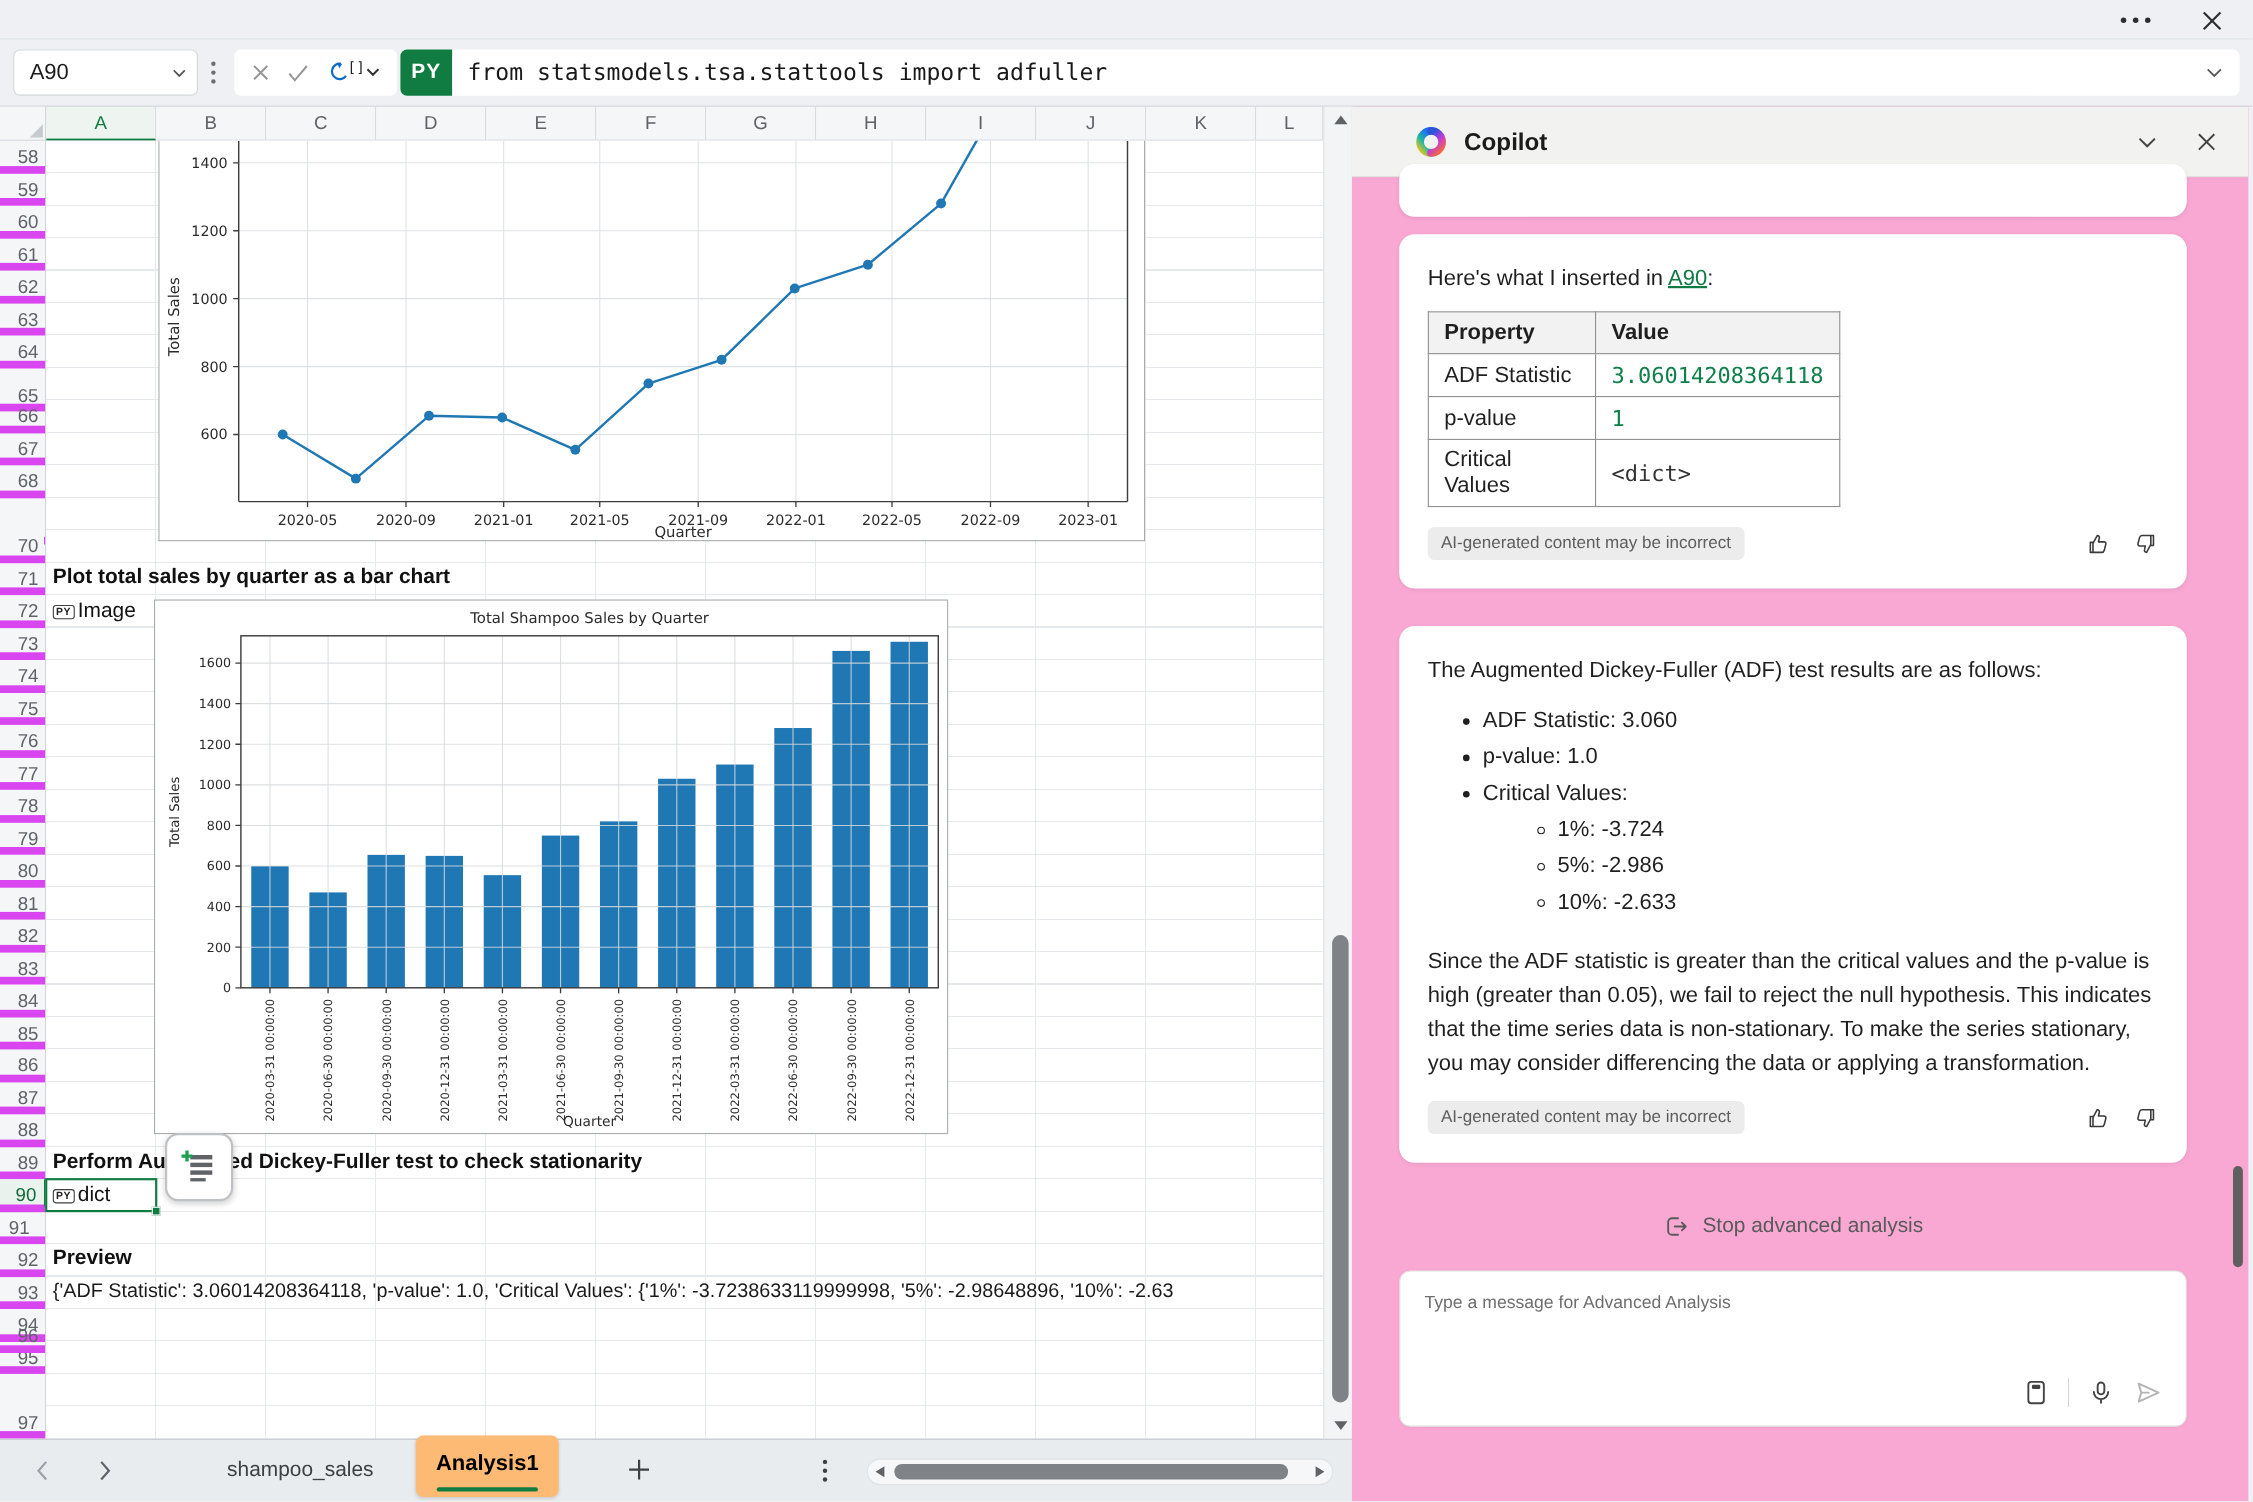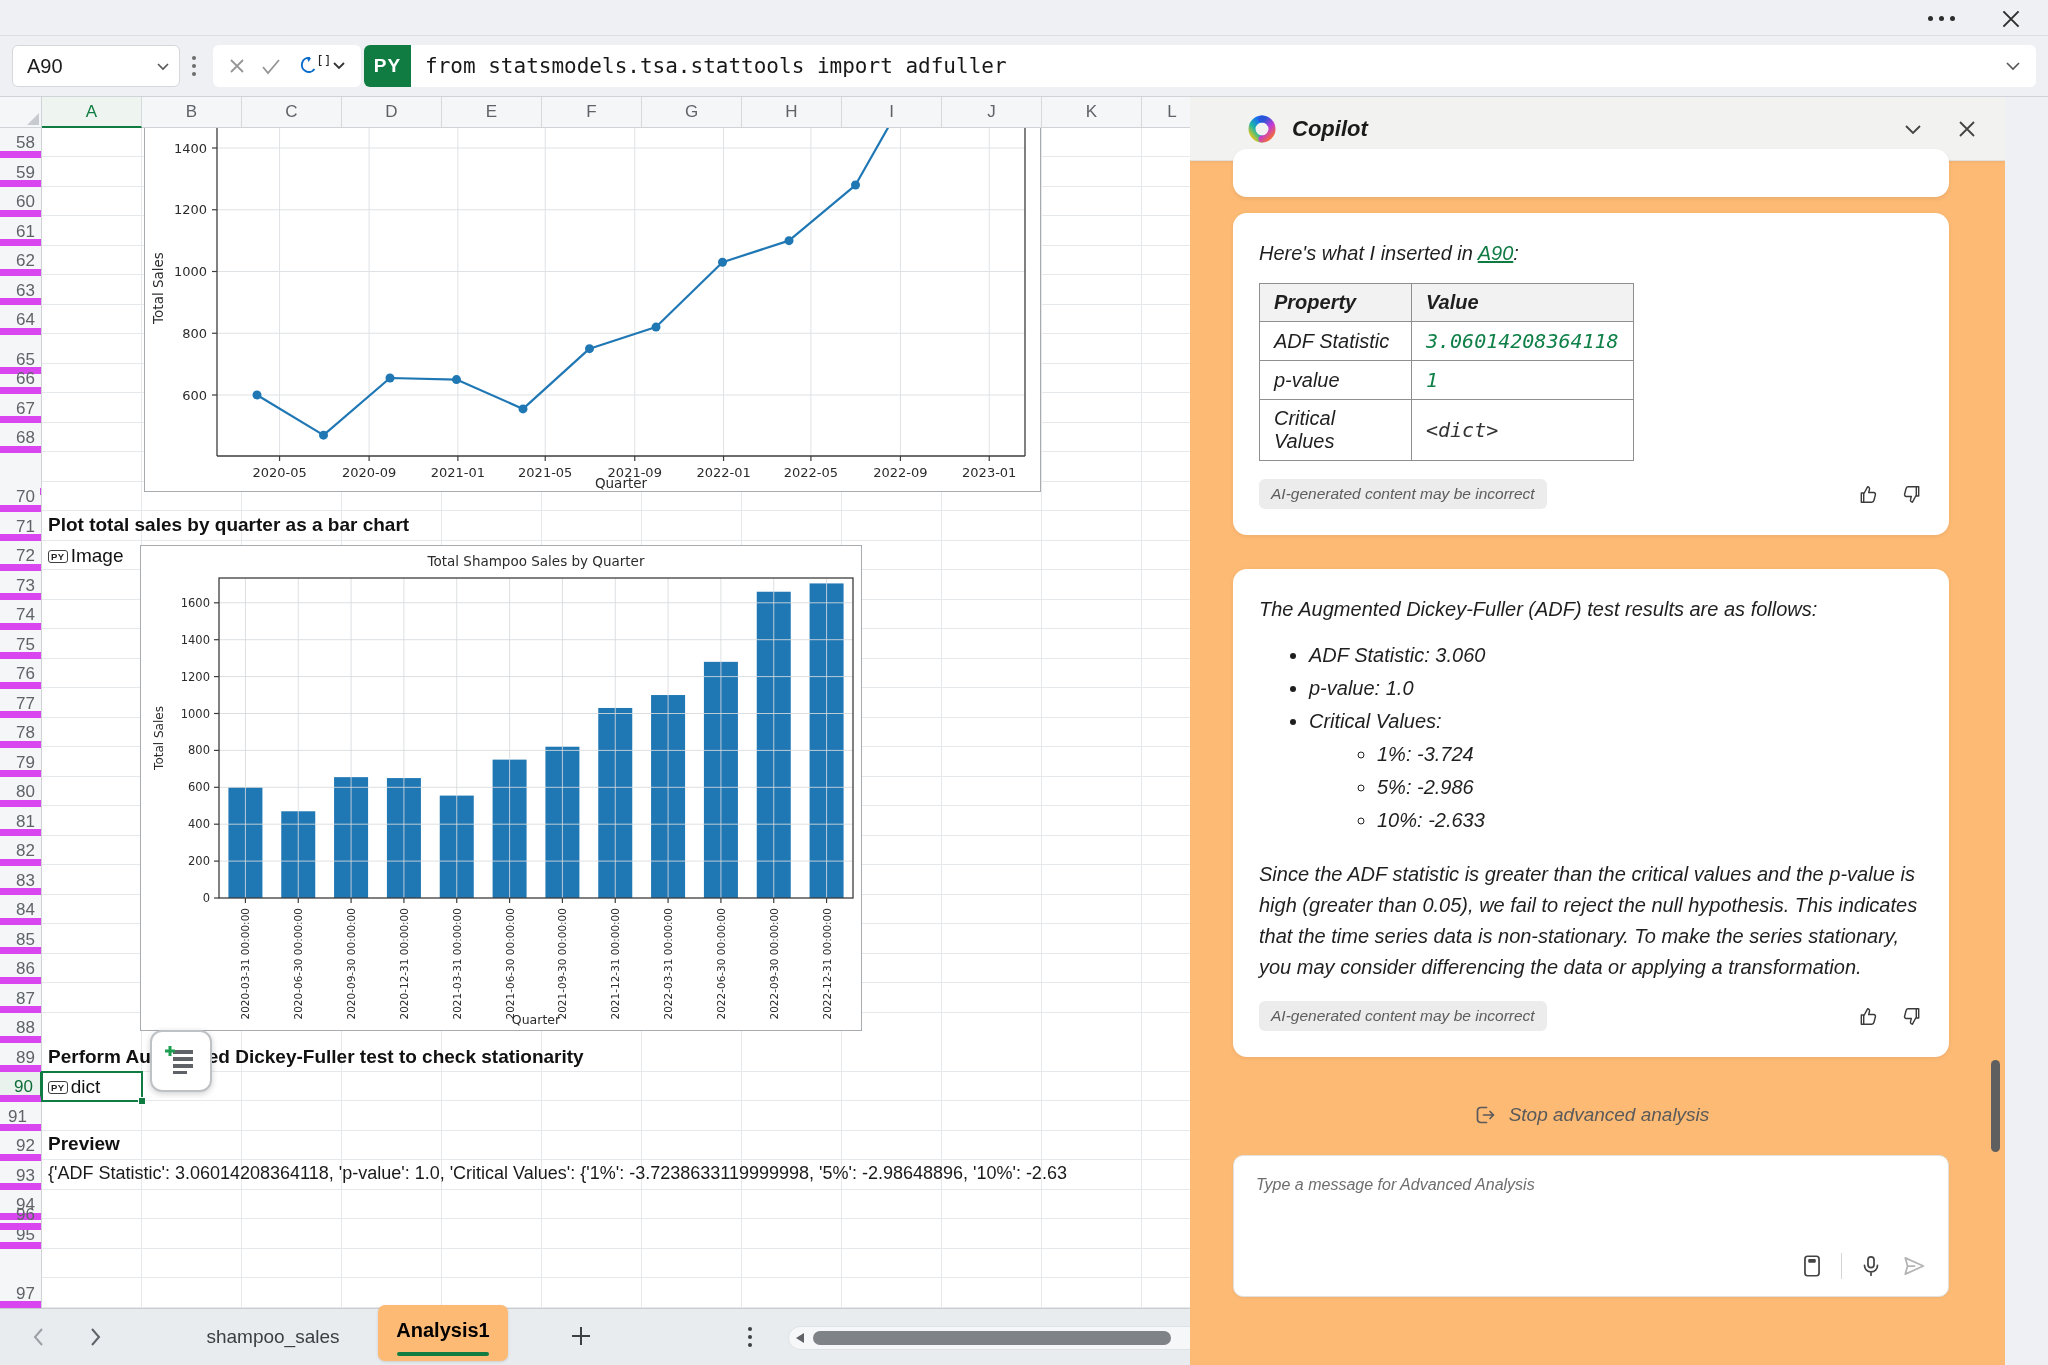--- a/index.html
+++ b/index.html
@@ -70,21 +70,21 @@
   #tab-active i { position:absolute; left:50%; transform:translateX(-50%); bottom:5px; width:92px; height:4px; background:#107C41; border-radius:2px; }
   #tab-add { position:absolute; left:568px; top:14px; }
   #tab-dots { position:absolute; left:748px; top:18px; display:flex; flex-direction:column; gap:4px; }
   #tab-dots i { width:4px; height:4px; border-radius:50%; background:#3c4043; }
   #hscroll { position:absolute; left:788px; top:17px; width:424px; height:24px; background:#f6f7f8; border-radius:12px; border:1px solid #dfe2e5; }
   .tri-left { position:absolute; left:7px; top:6px; width:0; height:0; border-top:5px solid transparent; border-bottom:5px solid transparent; border-right:8px solid #5f6368; }
   .tri-right { position:absolute; right:7px; top:6px; width:0; height:0; border-top:5px solid transparent; border-bottom:5px solid transparent; border-left:8px solid #5f6368; }
   #hthumb { position:absolute; left:24px; top:4px; width:358px; height:14px; background:#7f8287; border-radius:7px; }
 
   
-  #copilot { position:absolute; left:1190px; top:97px; width:815px; height:1268px; background:#fdba74; overflow:hidden;font-style:italic; }
+  #copilot { position:absolute; left:1229px; top:97px; width:815px; height:1268px; background:#f9a8d4; overflow:hidden; }
   #cp-header { height:64px; background:#f2f2f1; display:flex; align-items:center; padding:0 26px; border-bottom:1px solid #e0dfdd; box-shadow:0 1px 3px rgba(0,0,0,.06); }
   #cp-title { font-size:22px; font-weight:700; color:#1b1b1b; margin-left:14px; }
   #cp-header .spacer { flex:1; }
   #cp-header svg { margin-left:30px; }
   #cp-scroll { padding:14px 56px 0 43px; }
   .cp-strip { height:48px; background:#fff; border-radius:14px; box-shadow:0 2px 4px rgba(0,0,0,.08); margin-bottom:-24px; position:relative; top:-26px; }
   .cp-card { background:#fff; border-radius:14px; box-shadow:0 1px 4px rgba(0,0,0,.08); padding:26px; color:#1f1f1f; }
   #card1 { margin-top:14px; }
   #card2 { margin-top:34px; }
   .cp-intro { font-size:20px; line-height:1.4; }

